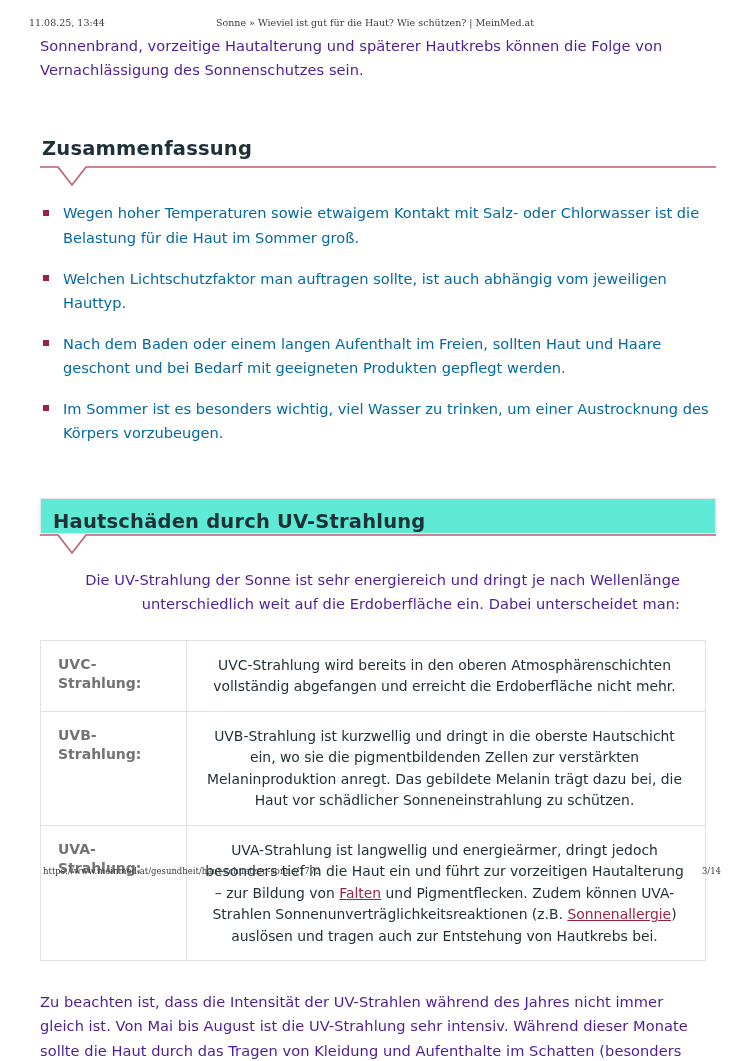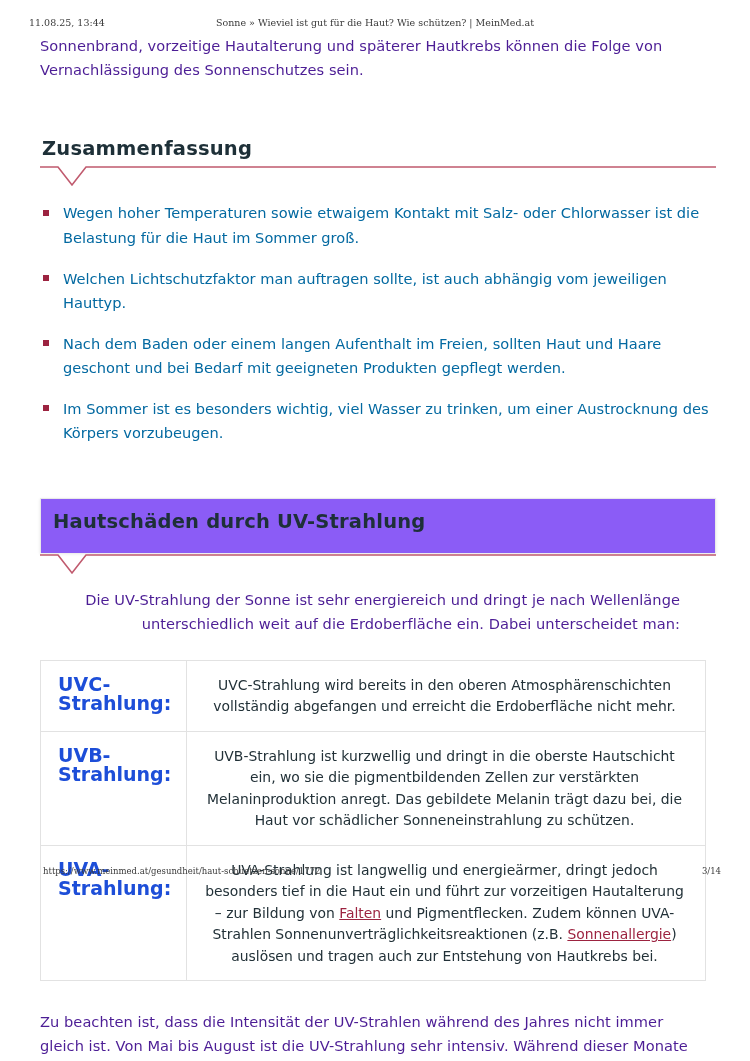--- a/index.html
+++ b/index.html
@@ -103,25 +103,25 @@
     padding: 0 0 5px 2px;
     font-size: 19.5px;
     font-weight: bold;
     color: #1e3038;
     letter-spacing: 0.2px;
   }
 
   
   .section-head-card {
     position: relative;
-    background: #8b5cf6;
+    background: #5eead4;
     border: 1px solid #e9e9e9;
     border-bottom: none;
     box-shadow: 0 1px 3px rgba(0,0,0,0.10);
-    padding: 11px 0 20px 10px;
+    padding: 11px 0 0 10px;
     box-sizing: border-box;
     width: 676px;
   }
   .section-head-card .section-head-plain {
     padding-bottom: 0;
   }
 
   
   .rule-wrap {
     position: relative;
@@ -163,22 +163,22 @@
     margin: 0;
     table-layout: fixed;
   }
   table.uv-table td {
     border: 1px solid #e2e2e2;
     vertical-align: top;
     padding: 14px 13px 13px 13px;
   }
   table.uv-table td.label {
     width: 115px;
-    color: #1d4ed8;
-    font-size: 19px;
+    color: #737373;
+    font-size: 14px;
     font-weight: bold;
     line-height: 19.5px;
     padding-left: 17px;
     margin-top: 48px;
   }
   table.uv-table td.desc {
     color: #223138;
     font-size: 13.9px;
     line-height: 21.5px;
     padding-left: 16px;

